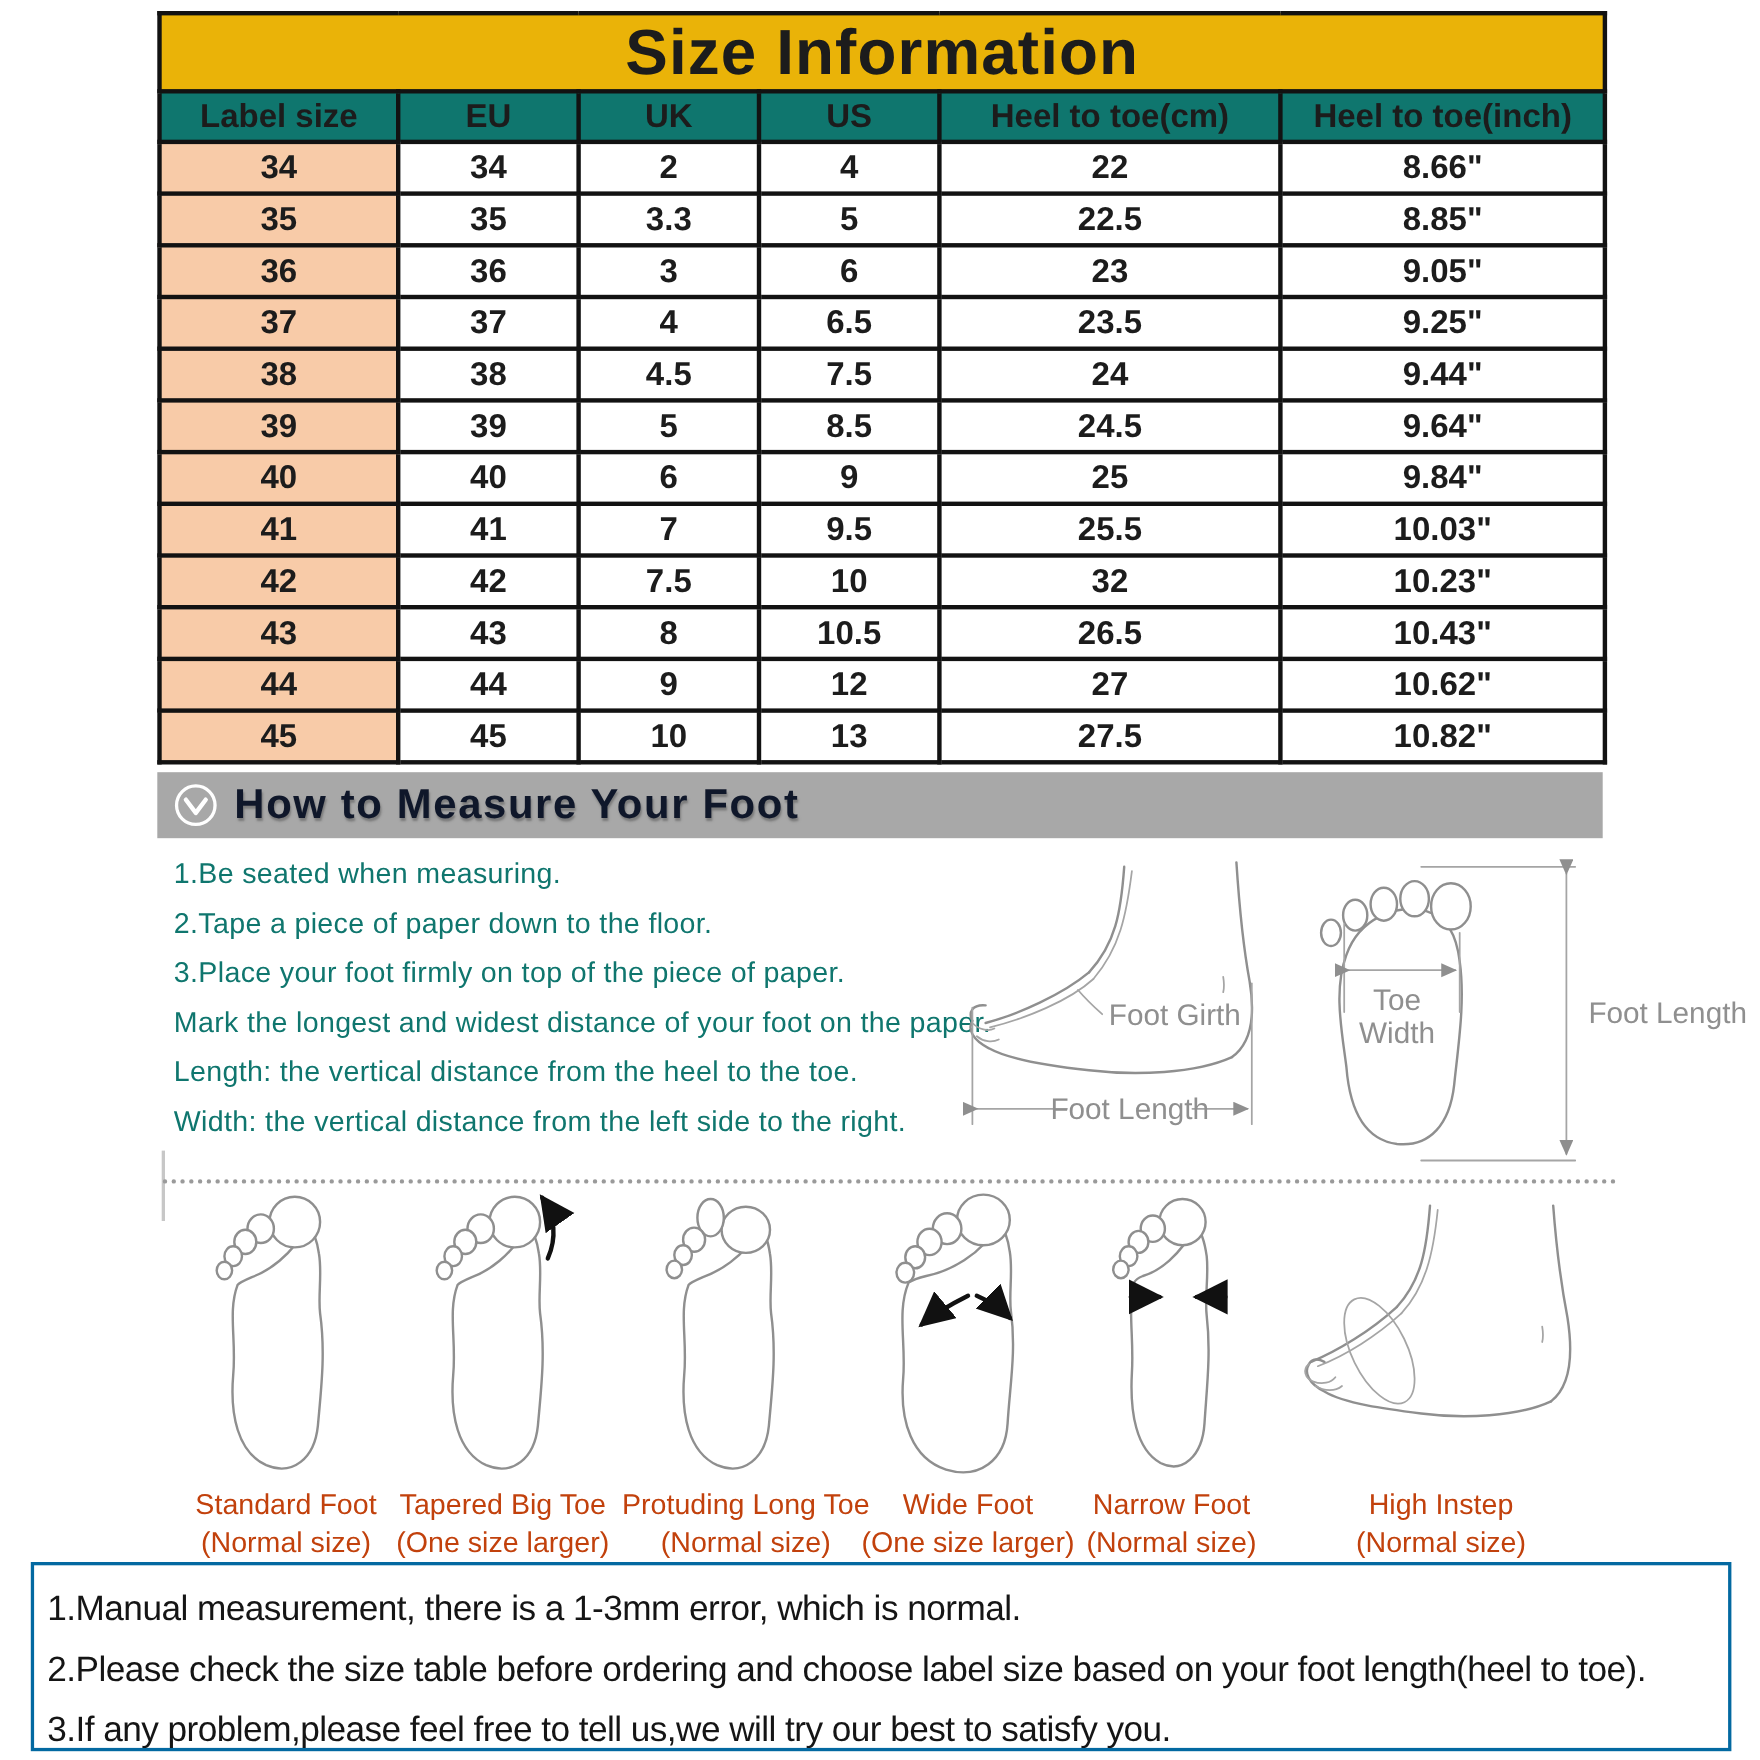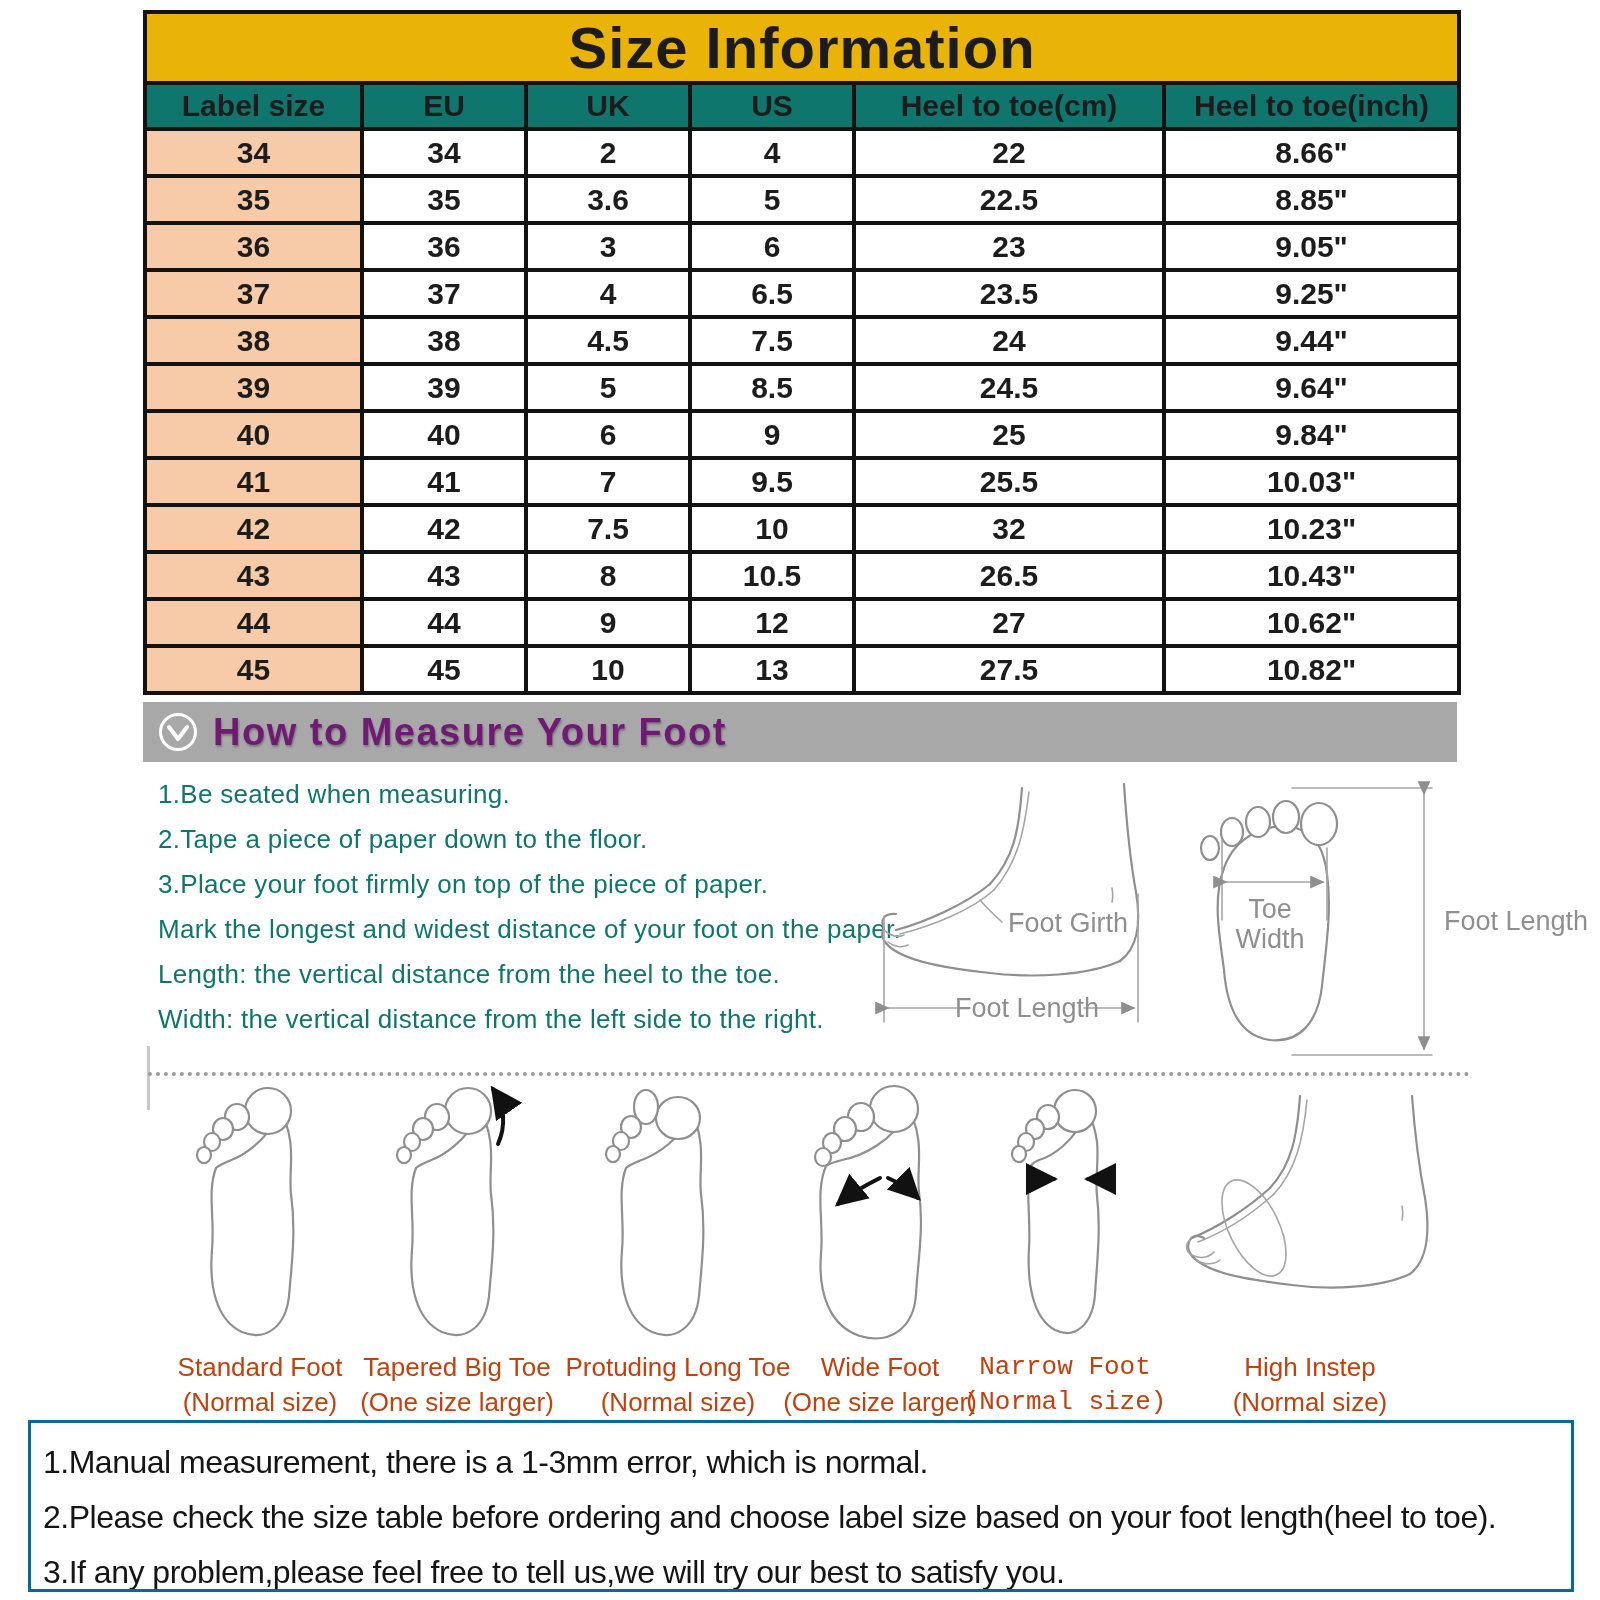--- a/index.html
+++ b/index.html
@@ -11,21 +11,21 @@
   .size-table th,.size-table td{border:4px solid #121212;text-align:center;vertical-align:middle;
           font-weight:bold;color:#1c1c1c;padding:0;}
   .title-cell{background:#eab308;height:62px;font-size:58px;color:#ffffff;letter-spacing:1px;}
   .size-table thead .col-head{background:#0f766e;height:42px;font-size:30px;}
   .size-table tbody th{background:#f8cba8;height:43px;font-size:30px;}
   .size-table tbody td{background:#ffffff;height:43px;font-size:30px;}
 
   
   .measure-bar{position:absolute;left:143px;top:702px;width:1314px;height:60px;background:#a8a8a8;
           display:flex;align-items:center;gap:14px;padding-left:14px;box-sizing:border-box;}
-  .measure-bar .bar-title{font-size:38px;font-weight:bold;color:#701a75;letter-spacing:1.5px;
+  .measure-bar .bar-title{font-size:38px;font-weight:bold;color:#0f172a;letter-spacing:1.5px;
           text-shadow:1px 2px 2px rgba(110,110,110,.8);}
 
   
   .instructions{position:absolute;left:158px;top:772px;width:780px;color:#0f766e;font-size:26px;}
   .instructions div{line-height:45px;letter-spacing:.3px;white-space:nowrap;}
 
   
   .measure-svg{position:absolute;left:872px;top:770px;}
   .sketch{stroke:#8f8f8f;fill:none;stroke-width:2.2;stroke-linecap:round;}
   .sketch-thin{stroke:#a5a5a5;fill:none;stroke-width:1.6;stroke-linecap:round;}
@@ -35,21 +35,21 @@
   .dotline{position:absolute;left:148px;top:1072px;width:1322px;height:0;border-top:4px dotted #9a9a9a;}
   .vtick{position:absolute;left:147px;top:1046px;width:3px;height:64px;background:#c7c7c7;}
 
   .foot-fig{position:absolute;}
   .f1{left:185px;top:1080px;} .f2{left:385px;top:1080px;} .f3{left:595px;top:1080px;}
   .f4{left:800px;top:1080px;} .f5{left:1000px;top:1080px;} .f6{left:1180px;top:1088px;}
   .arrow-black{stroke:#111;fill:none;stroke-width:4;stroke-linecap:round;}
 
   .flabel{position:absolute;top:1350px;width:240px;text-align:center;color:#c2410c;
           font-size:26px;line-height:35px;}
-  .fl1{left:140px;} .fl2{left:337px;} .fl3{left:548px;width:260px;} .fl4{left:760px;} .fl5{left:945px;font-family:Liberation Mono, monospace;} .fl6{left:1190px;}
+  .fl1{left:140px;} .fl2{left:337px;} .fl3{left:548px;width:260px;} .fl4{left:760px;} .fl5{left:945px;} .fl6{left:1190px;}
 
   
   .notes-box{position:absolute;left:28px;top:1420px;width:1546px;height:172px;border:3px solid #0369a1;
           box-sizing:border-box;padding:12px 8px 0 12px;overflow:hidden;}
   .notes-box div{font-size:32px;line-height:55px;color:#151515;letter-spacing:-.5px;white-space:nowrap;}
 </style>
 </head>
 <body>
 
 <div class="canvas">
@@ -81,21 +81,21 @@
           <th>34</th>
           <td>34</td>
           <td>2</td>
           <td>4</td>
           <td>22</td>
           <td>8.66"</td>
         </tr>
         <tr>
           <th>35</th>
           <td>35</td>
-          <td>3.6</td>
+          <td>3.3</td>
           <td>5</td>
           <td>22.5</td>
           <td>8.85"</td>
         </tr>
         <tr>
           <th>36</th>
           <td>36</td>
           <td>3</td>
           <td>6</td>
           <td>23</td>

